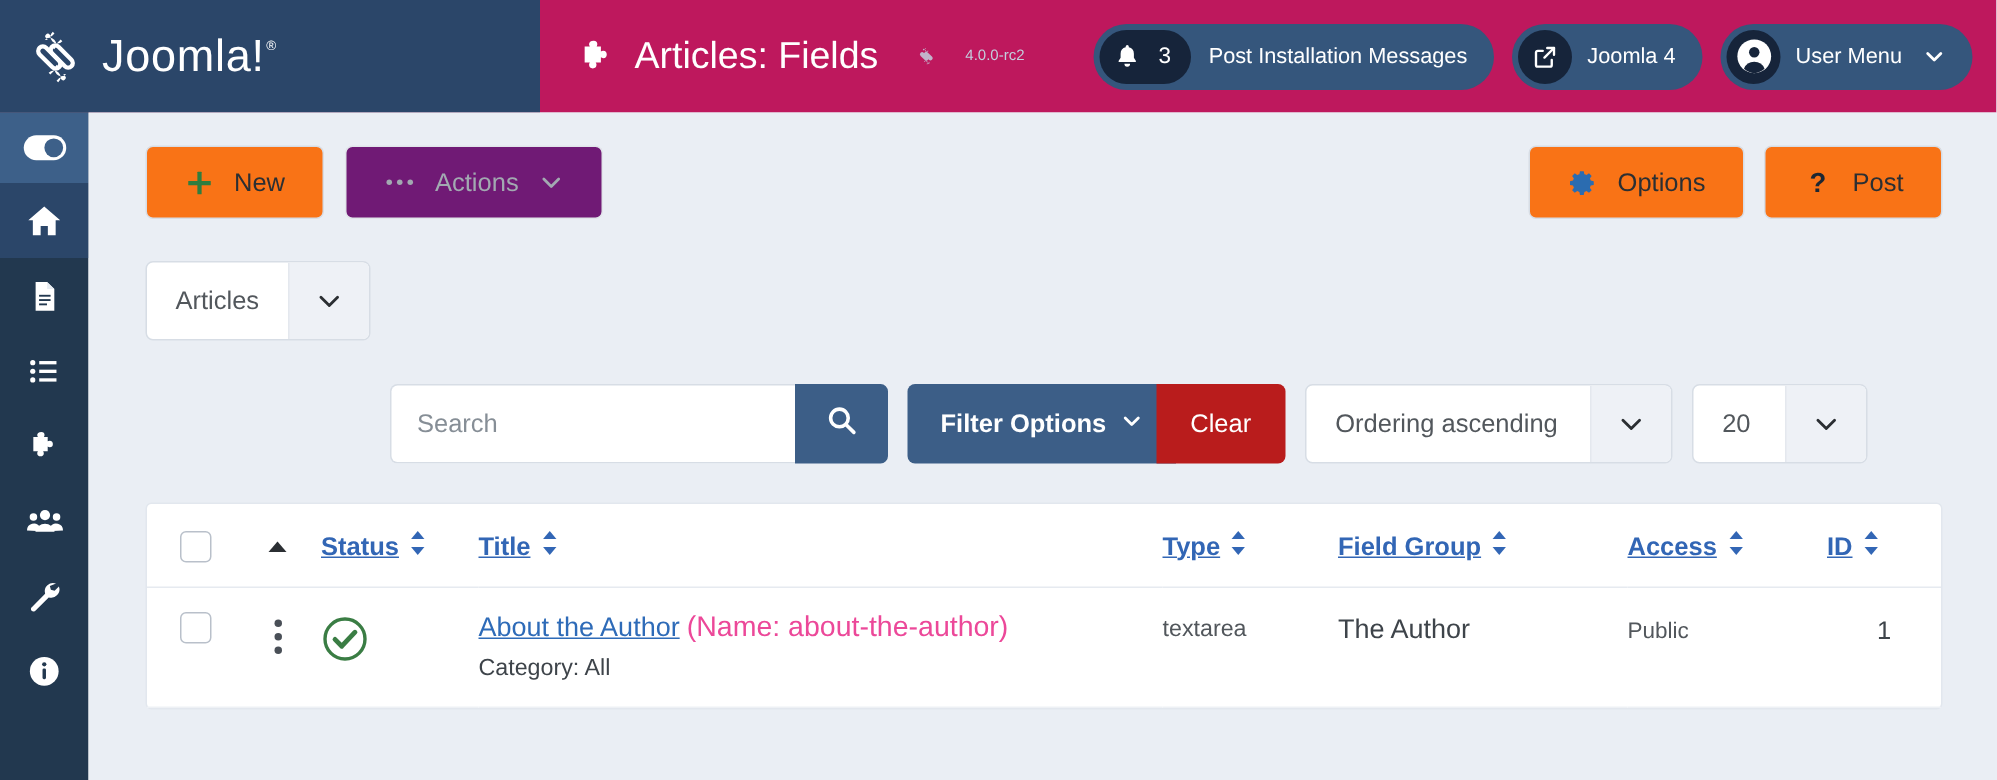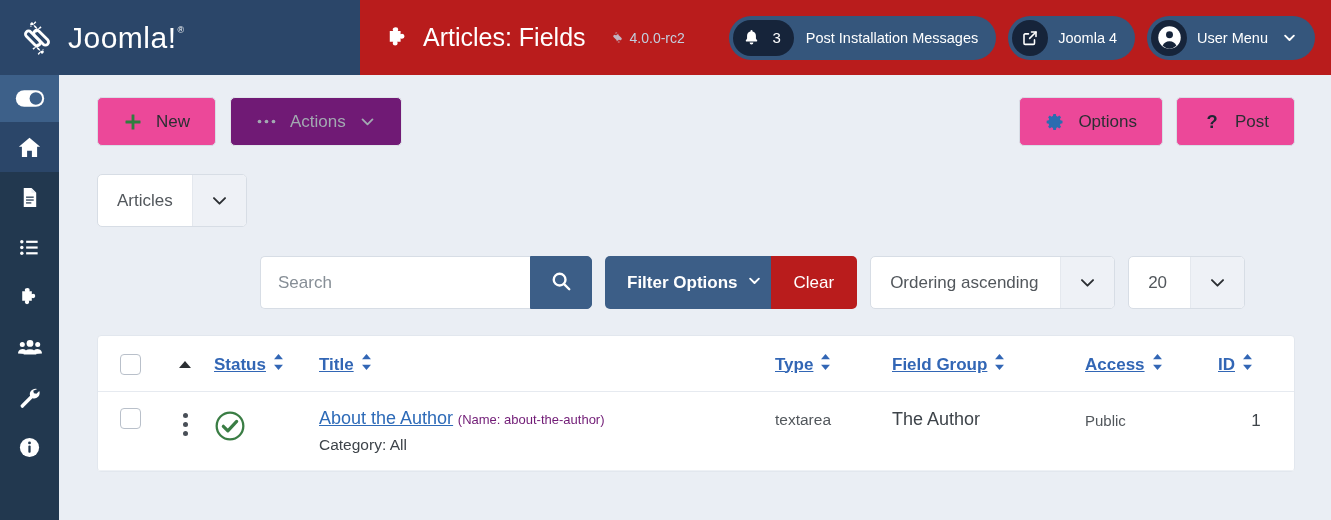--- a/index.html
+++ b/index.html
@@ -7,40 +7,40 @@
     width: 1331px; height: 520px;
     font-family: "Liberation Sans", sans-serif;
     background: #eaeef4;
     overflow: hidden;
   }
   .app { position: relative; width: 1331px; height: 520px; display: flex; flex-direction: column; }
 
   
   .header {
     height: 75px; flex: 0 0 75px;
-    background: #b91c1c;
+    background: #be185d;
     display: flex; 
     color: #fff;
   }
   .brand {
     width: 360px; flex: 0 0 360px; height: 75px;
     background: #2b4669;
     display: flex; align-items: center; padding-left: 17px; gap: 11px;
   }
   .brand-logo { width: 40px; height: 40px; flex: 0 0 40px; }
   .brand-word { font-size: 30px; font-weight: 300; letter-spacing: .5px; line-height: 1;
                 display: flex; align-items: flex-start; }
   .brand-word sup { font-size: 9px; margin-top: 3px; margin-left: 1px; }
 
   .page-title-wrap { display: flex; align-items: center; gap: 12px; margin-left: 25px; }
   .puzzle-icon { width: 26px; height: 26px; flex: 0 0 26px; }
   .page-title { font-size: 25px; font-weight: 400; white-space: nowrap; }
 
-  .version { display: flex; align-items: center; gap: 6px; margin-left: 25px;
-             font-size: 14px; color: #c3cfde; white-space: nowrap; }
+  .version { display: flex; align-items: center; gap: 20px; margin-left: 25px;
+             font-size: 10px; color: #c3cfde; white-space: nowrap; }
   .version-mark { width: 13px; height: 13px; opacity: .85; }
 
   .header-right { margin-left: auto; display: flex; align-items: center; gap: 12px; padding-right: 16px; }
   .hbtn {
     display: flex; align-items: center;
     background: #375madd; background: #35567c;
     border-radius: 22px; height: 44px; padding: 0 18px 0 4px; gap: 10px;
     color: #fff; font-size: 14.5px; white-space: nowrap; cursor: pointer;
   }
   .hbtn .circle {
@@ -70,21 +70,21 @@
   .side-item.home { background: #2b4669; }
   .side-item svg { display: block; }
 
   .content { flex: 1 1 auto; background: #eaeef4; position: relative; overflow: hidden; }
 
   
   .toolbar { display: flex; align-items: center; padding: 22px 36px 0 38px; }
   .tb-btn {
     display: flex; align-items: center; gap: 13px;
     height: 49px; padding: 0 25px; border-radius: 5px;
-    background: #ec4899; border: 1px solid #d7dde5; color: #2b2f33;
+    background: #f97316; border: 1px solid #d7dde5; color: #2b2f33;
     font-size: 17px; cursor: pointer; white-space: nowrap;
   }
   .tb-btn.disabled { background: #701a75; border-color: #e1e5ea; color: #a2a9b1; cursor: default; }
   .tb-btn svg { display: block; }
   .tb-right { margin-left: auto; display: flex; gap: 13px; }
   .tb-gap { width: 14px; }
 
   
   .filters { padding: 28px 36px 0 38px; }
   .sel-wrap {
@@ -153,21 +153,21 @@
     width: 21px; height: 21px; border: 1px solid #b9c0ca; border-radius: 4px;
     background: #fff; display: block; cursor: pointer;
   }
   .dots { display: flex; flex-direction: column; gap: 4px; align-items: center; width: 100%;
           padding-top: 5px; cursor: grab; }
   .dots i { width: 5px; height: 5px; border-radius: 50%; background: #494f57; display: block; }
   .status-cell { padding-top: 2px; display:flex; }
   .title-link {
     color: #2e6bb8; text-decoration: underline; font-size: 18px; cursor: pointer;
   }
-  .title-note { color: #701a75; font-size: 13px; }
+  .title-note { color: #ec4899; font-size: 19px; }
   .title-sub { color: #3e444a; font-size: 15.5px; margin-top: 7px; }
   .cell-type { font-size: 15.5px; color: #52575c; padding-top: 3px; }
   .cell-group { font-size: 18px; color: #3e444a; padding-top: 1px; }
   .cell-access { font-size: 15px; color: #52575c; padding-top: 4px; }
   .cell-id { font-size: 17px; color: #3e444a; text-align: center; padding-top: 3px; }
   .th-center .th-in { justify-content: center; }
 </style>
 </head>
 <body>
 

